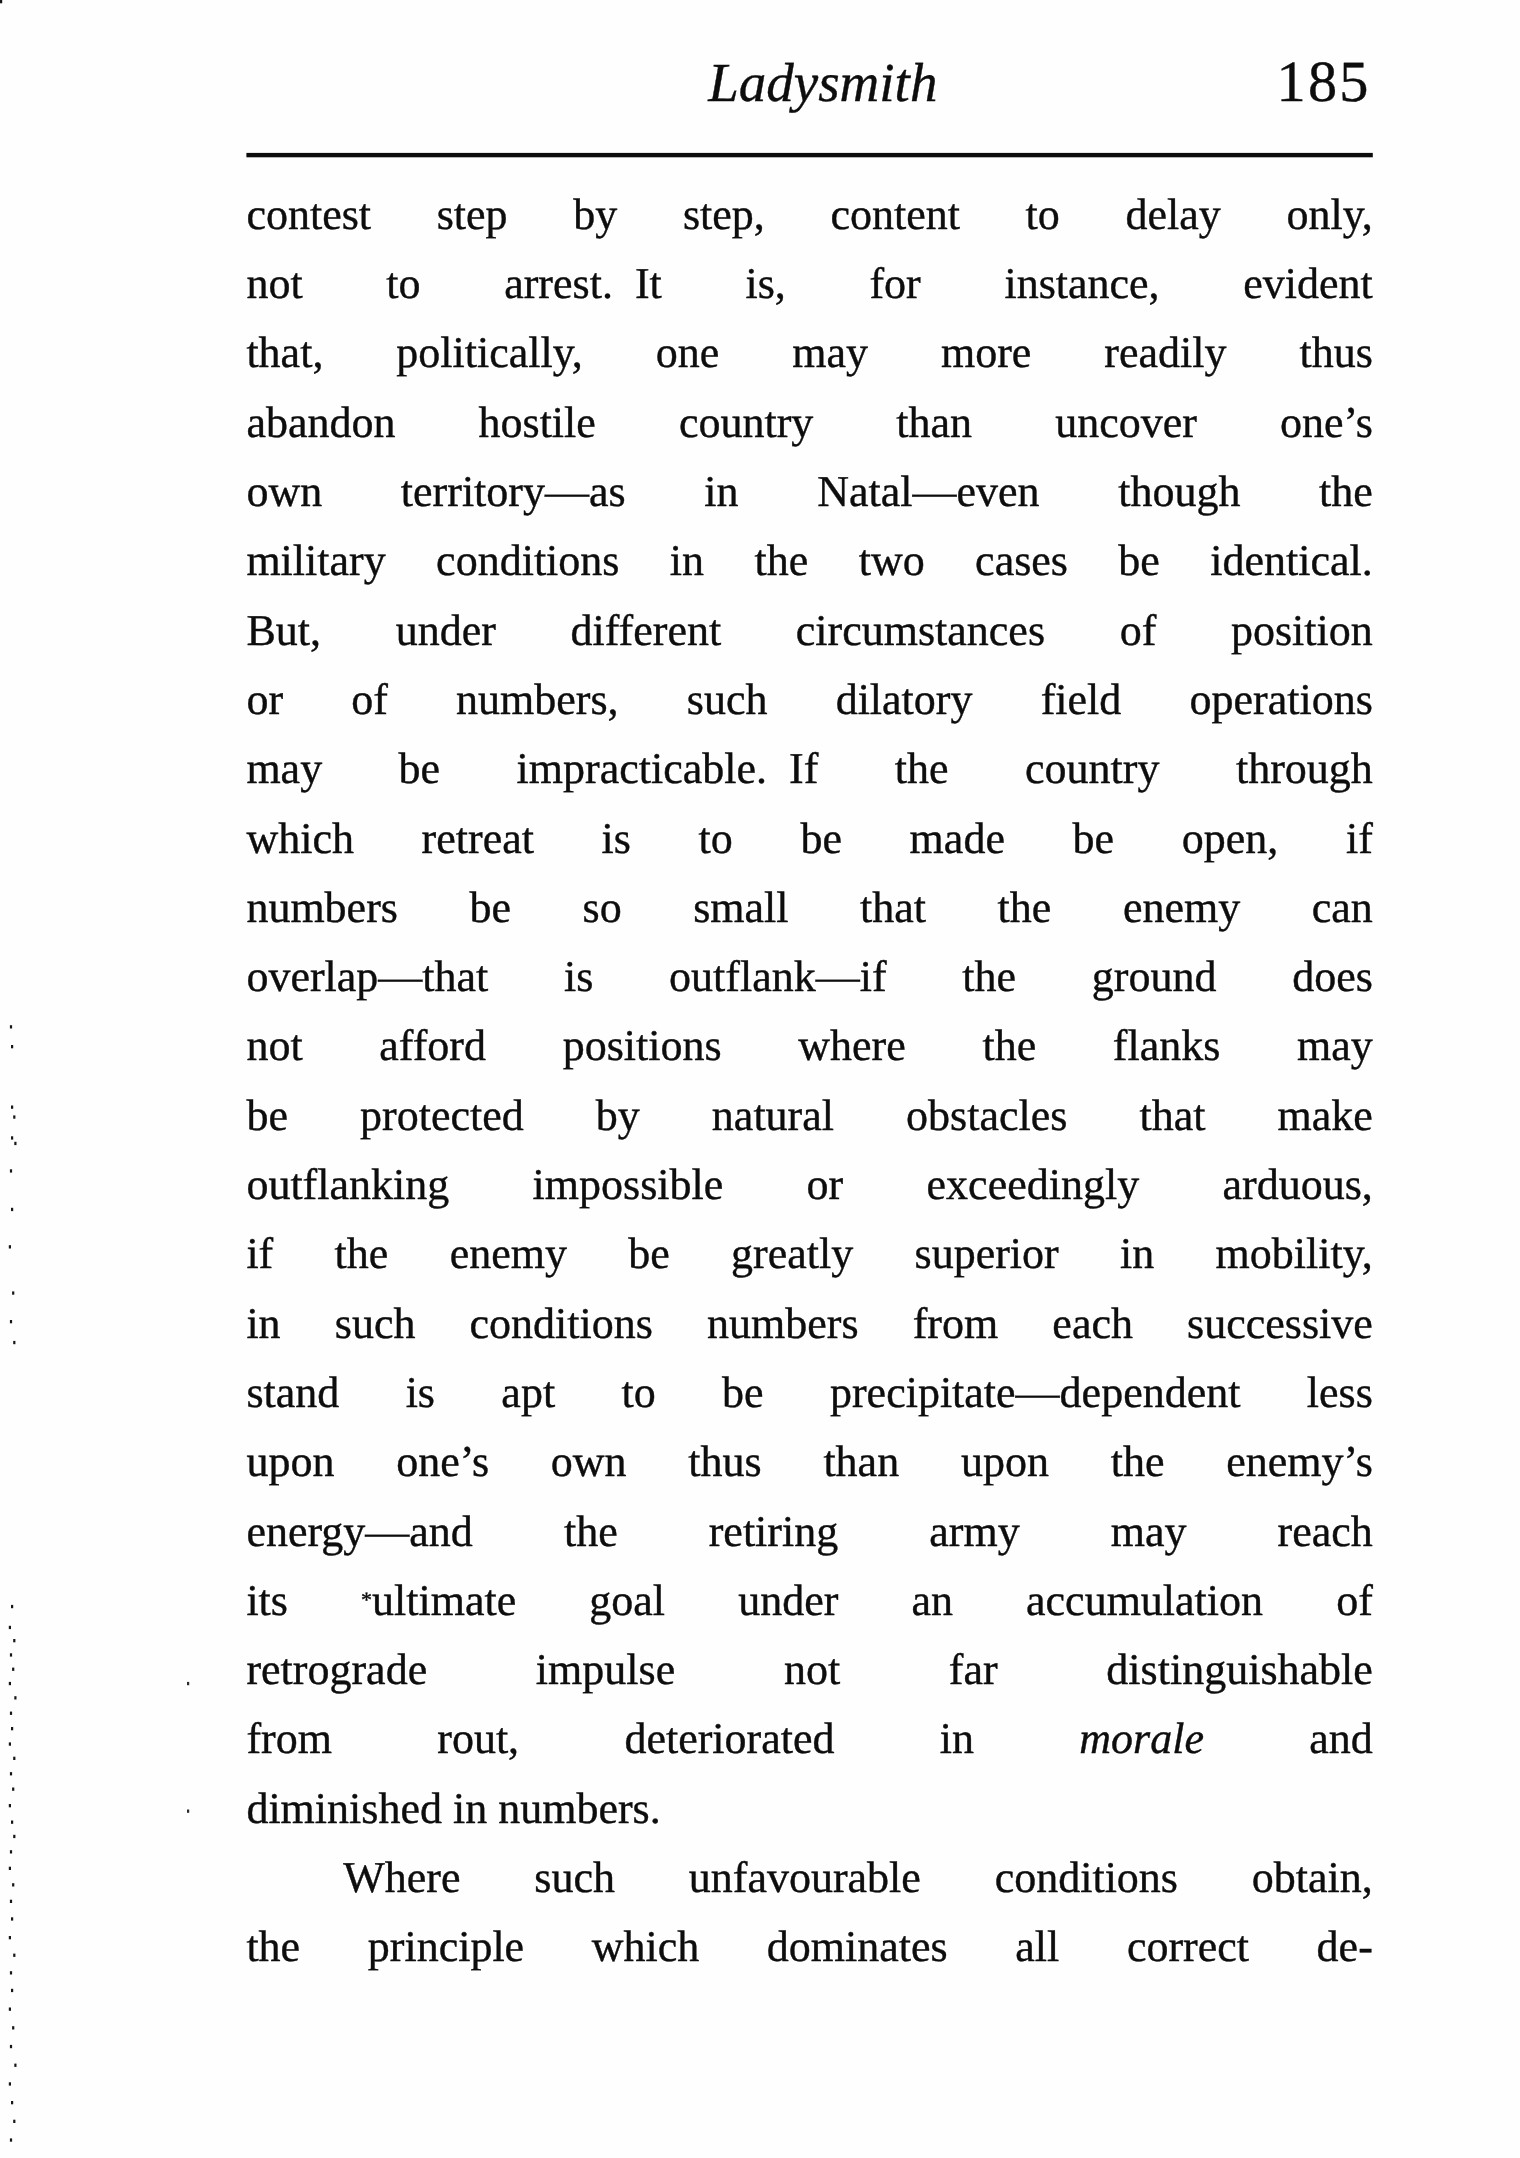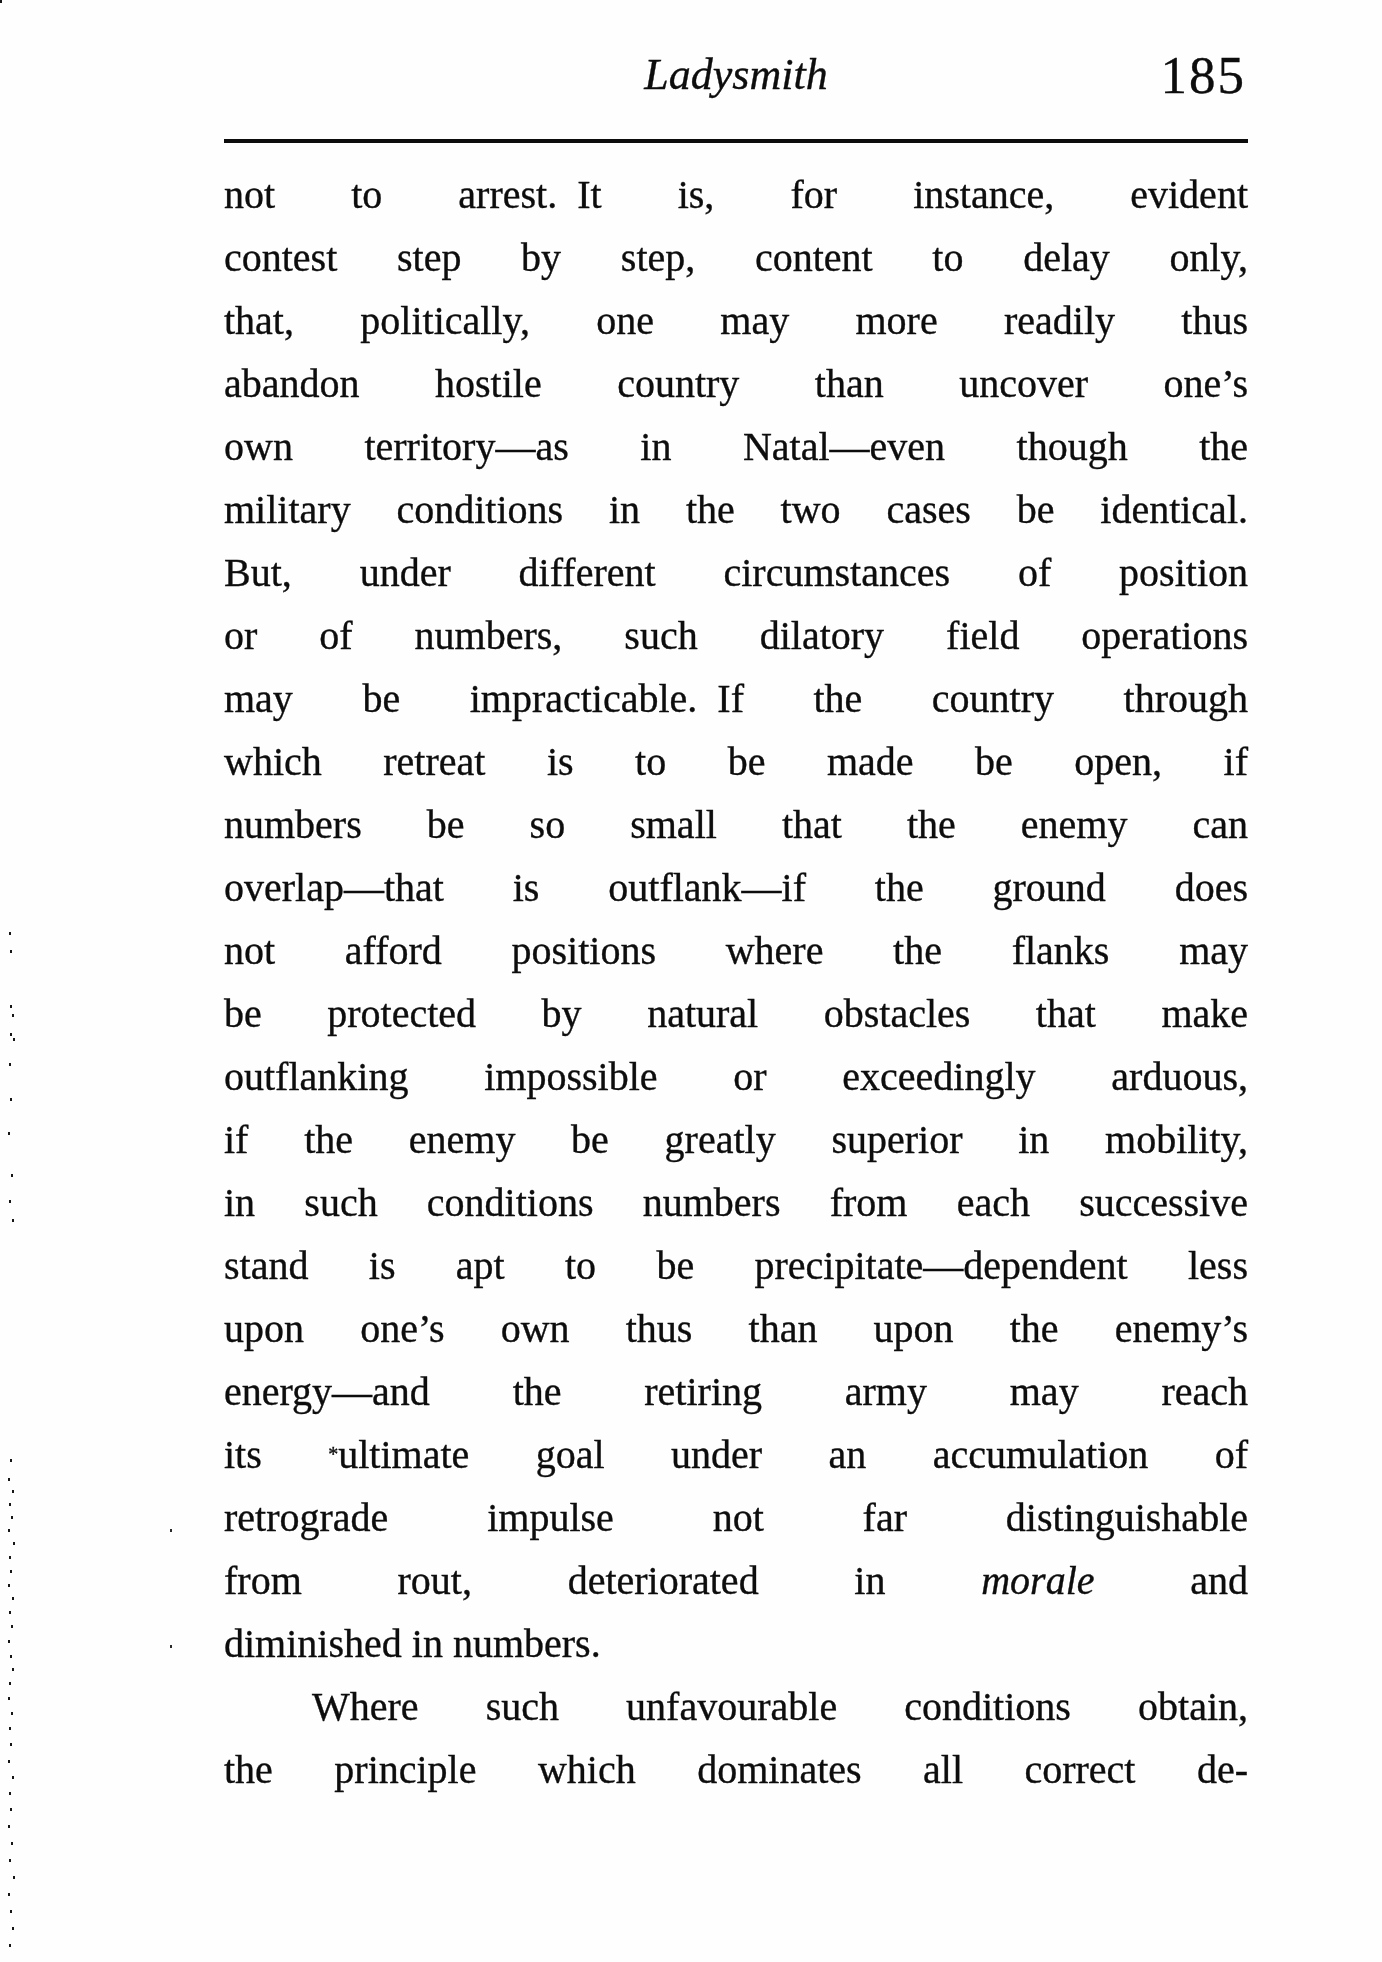--- a/index.html
+++ b/index.html
@@ -19,25 +19,25 @@
   }
   .running-head {
     position: absolute;
     left: 224px;
     top: 44px;
     width: 1024px;
     height: 62px;
   }
   .running-title {
     position: absolute;
-    left: 0;
+    left: 12px;
     width: 100%;
     text-align: center;
     font-style: italic;
-    font-size: 44px;
+    font-size: 50px;
     line-height: 62px;
   }
   .page-number {
     position: absolute;
     right: 2px;
     top: 0;
     font-size: 53px;
     line-height: 62px;
     font-feature-settings: "onum";
     letter-spacing: 2px;
@@ -110,22 +110,22 @@
 <div class="page">
 
   <div class="running-head">
     <div class="running-title">Ladysmith</div>
     <div class="page-number">185</div>
   </div>
 
   <div class="head-rule"></div>
 
   <div class="body-text">
+    <div class="line">contest step by step, content to delay only,</div>
     <div class="line">not to arrest. It is, for instance, evident</div>
-    <div class="line">contest step by step, content to delay only,</div>
     <div class="line">that, politically, one may more readily thus</div>
     <div class="line">abandon hostile country than uncover one’s</div>
     <div class="line">own territory—as in Natal—even though the</div>
     <div class="line">military conditions in the two cases be identical.</div>
     <div class="line">But, under different circumstances of position</div>
     <div class="line">or of numbers, such dilatory field operations</div>
     <div class="line">may be impracticable. If the country through</div>
     <div class="line">which retreat is to be made be open, if</div>
     <div class="line">numbers be so small that the enemy can</div>
     <div class="line">overlap—that is outflank—if the ground does</div>

